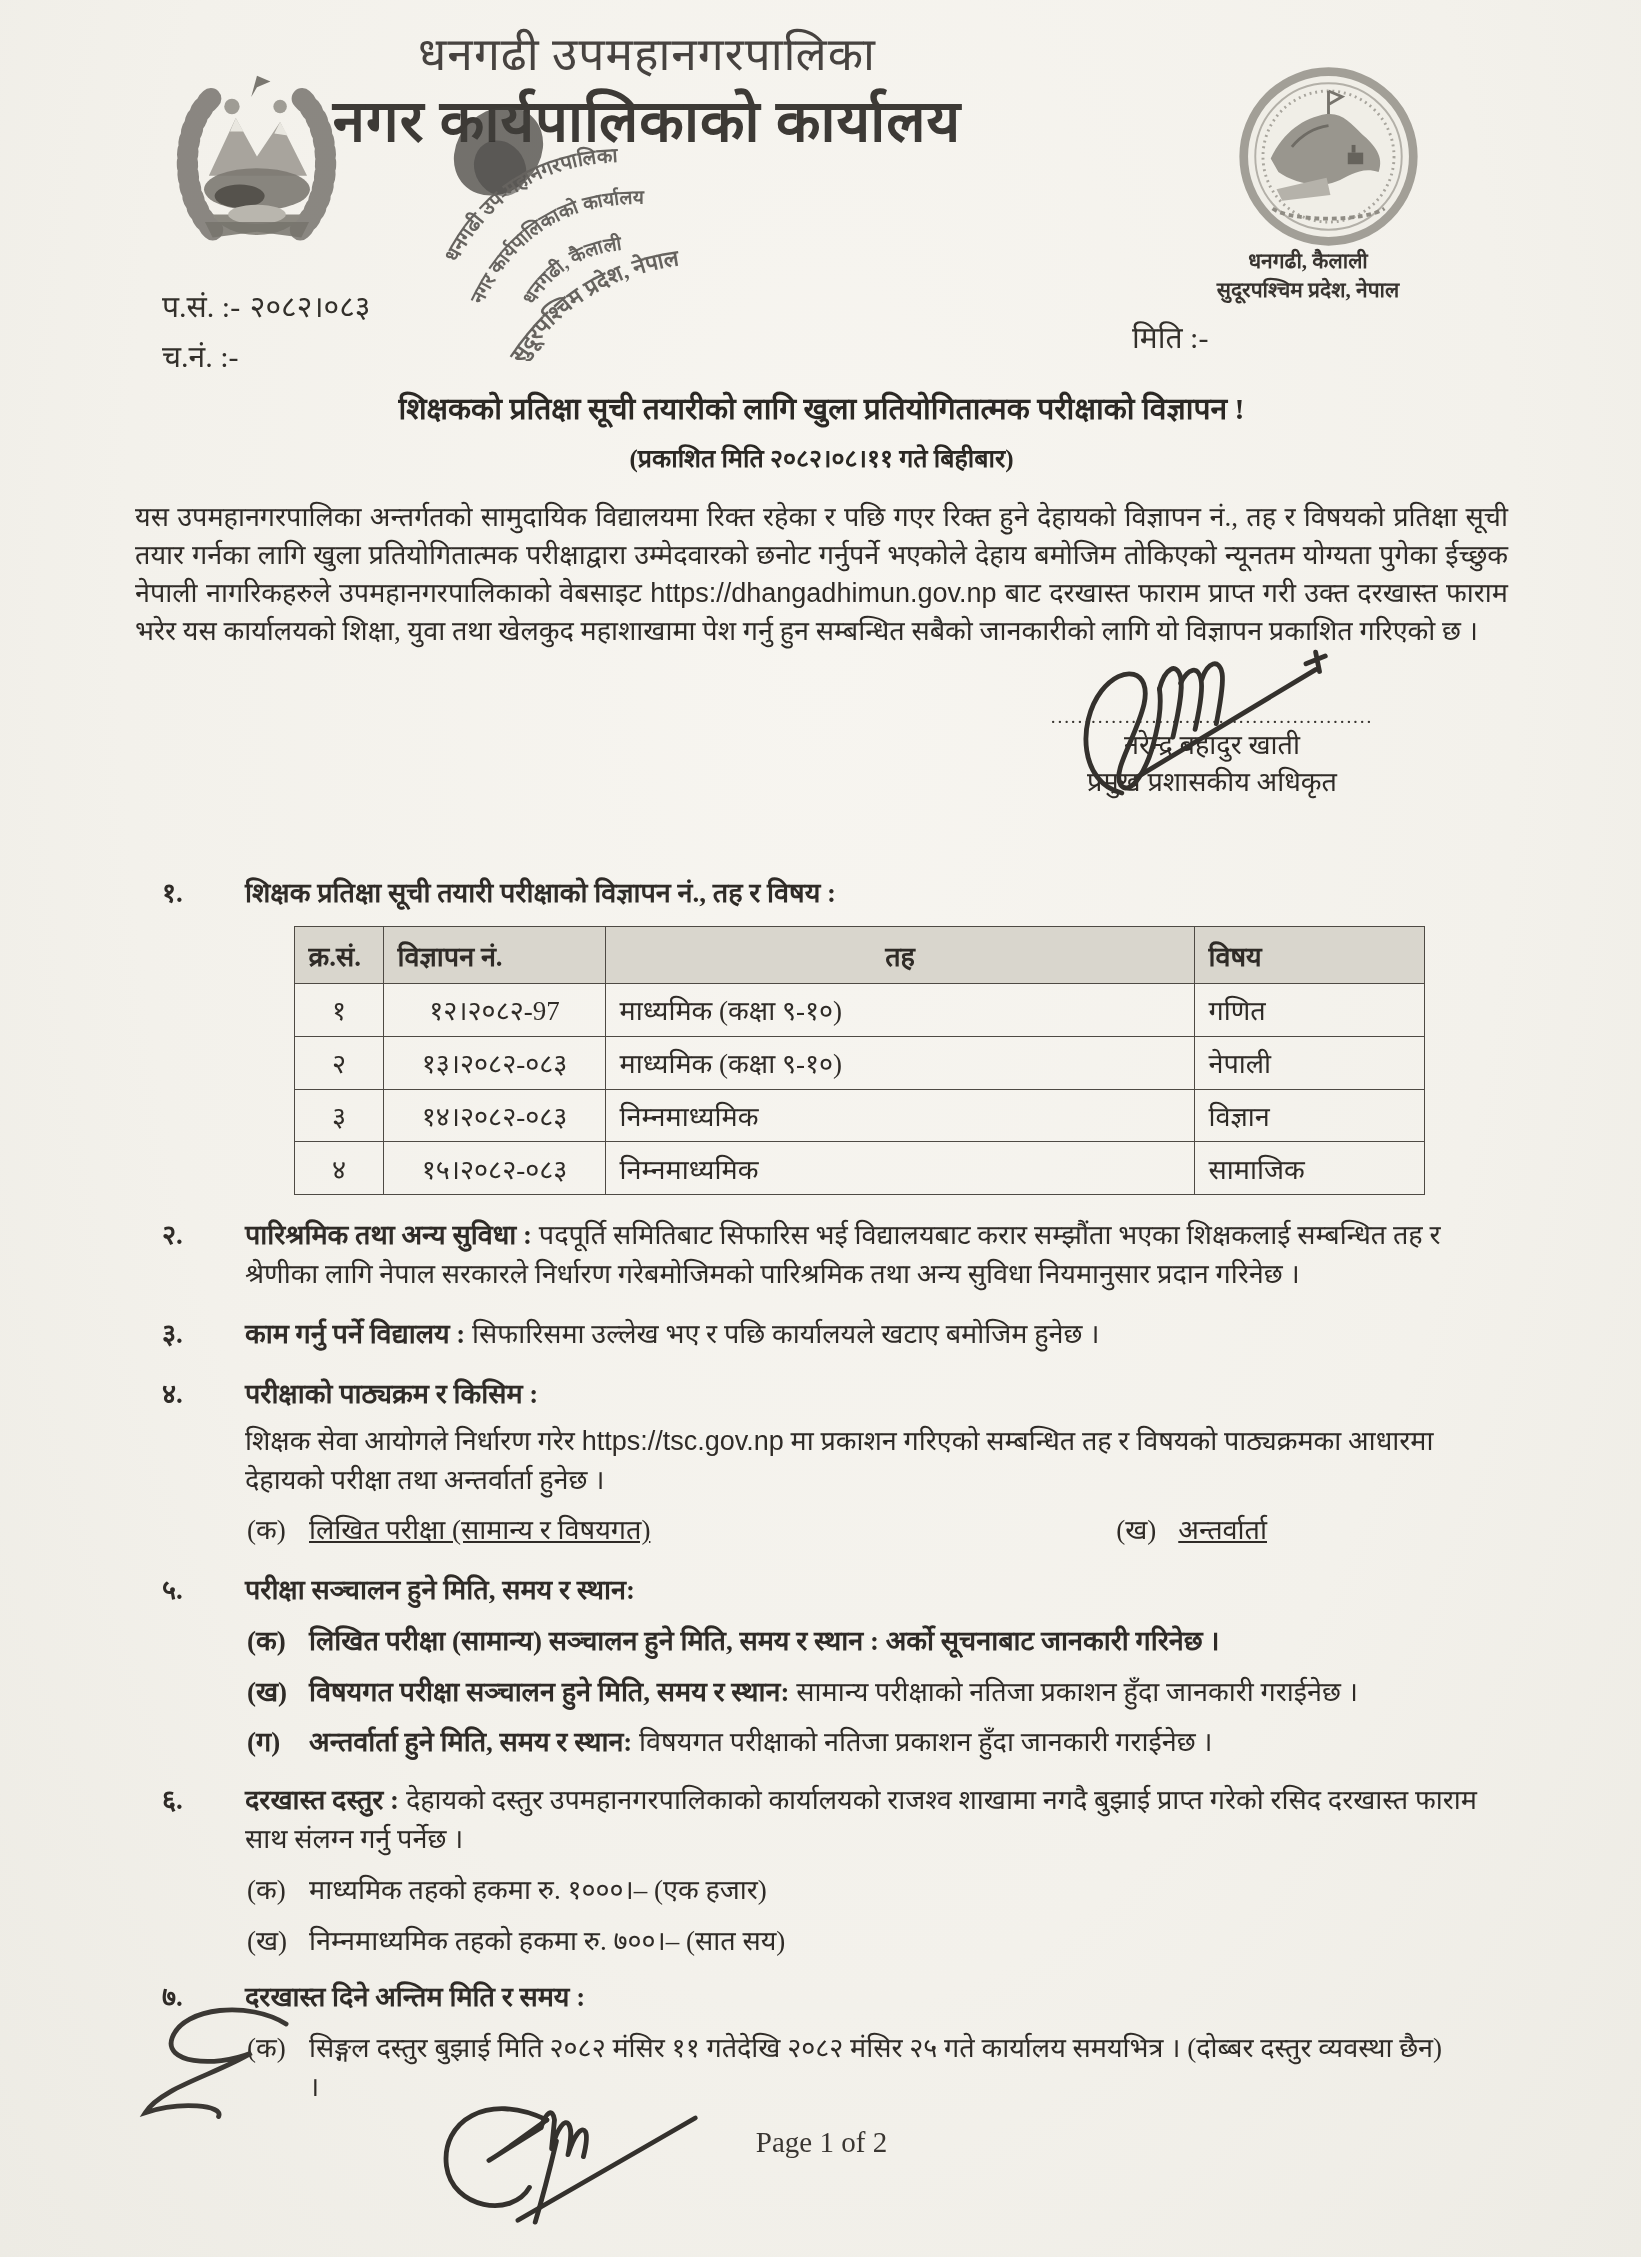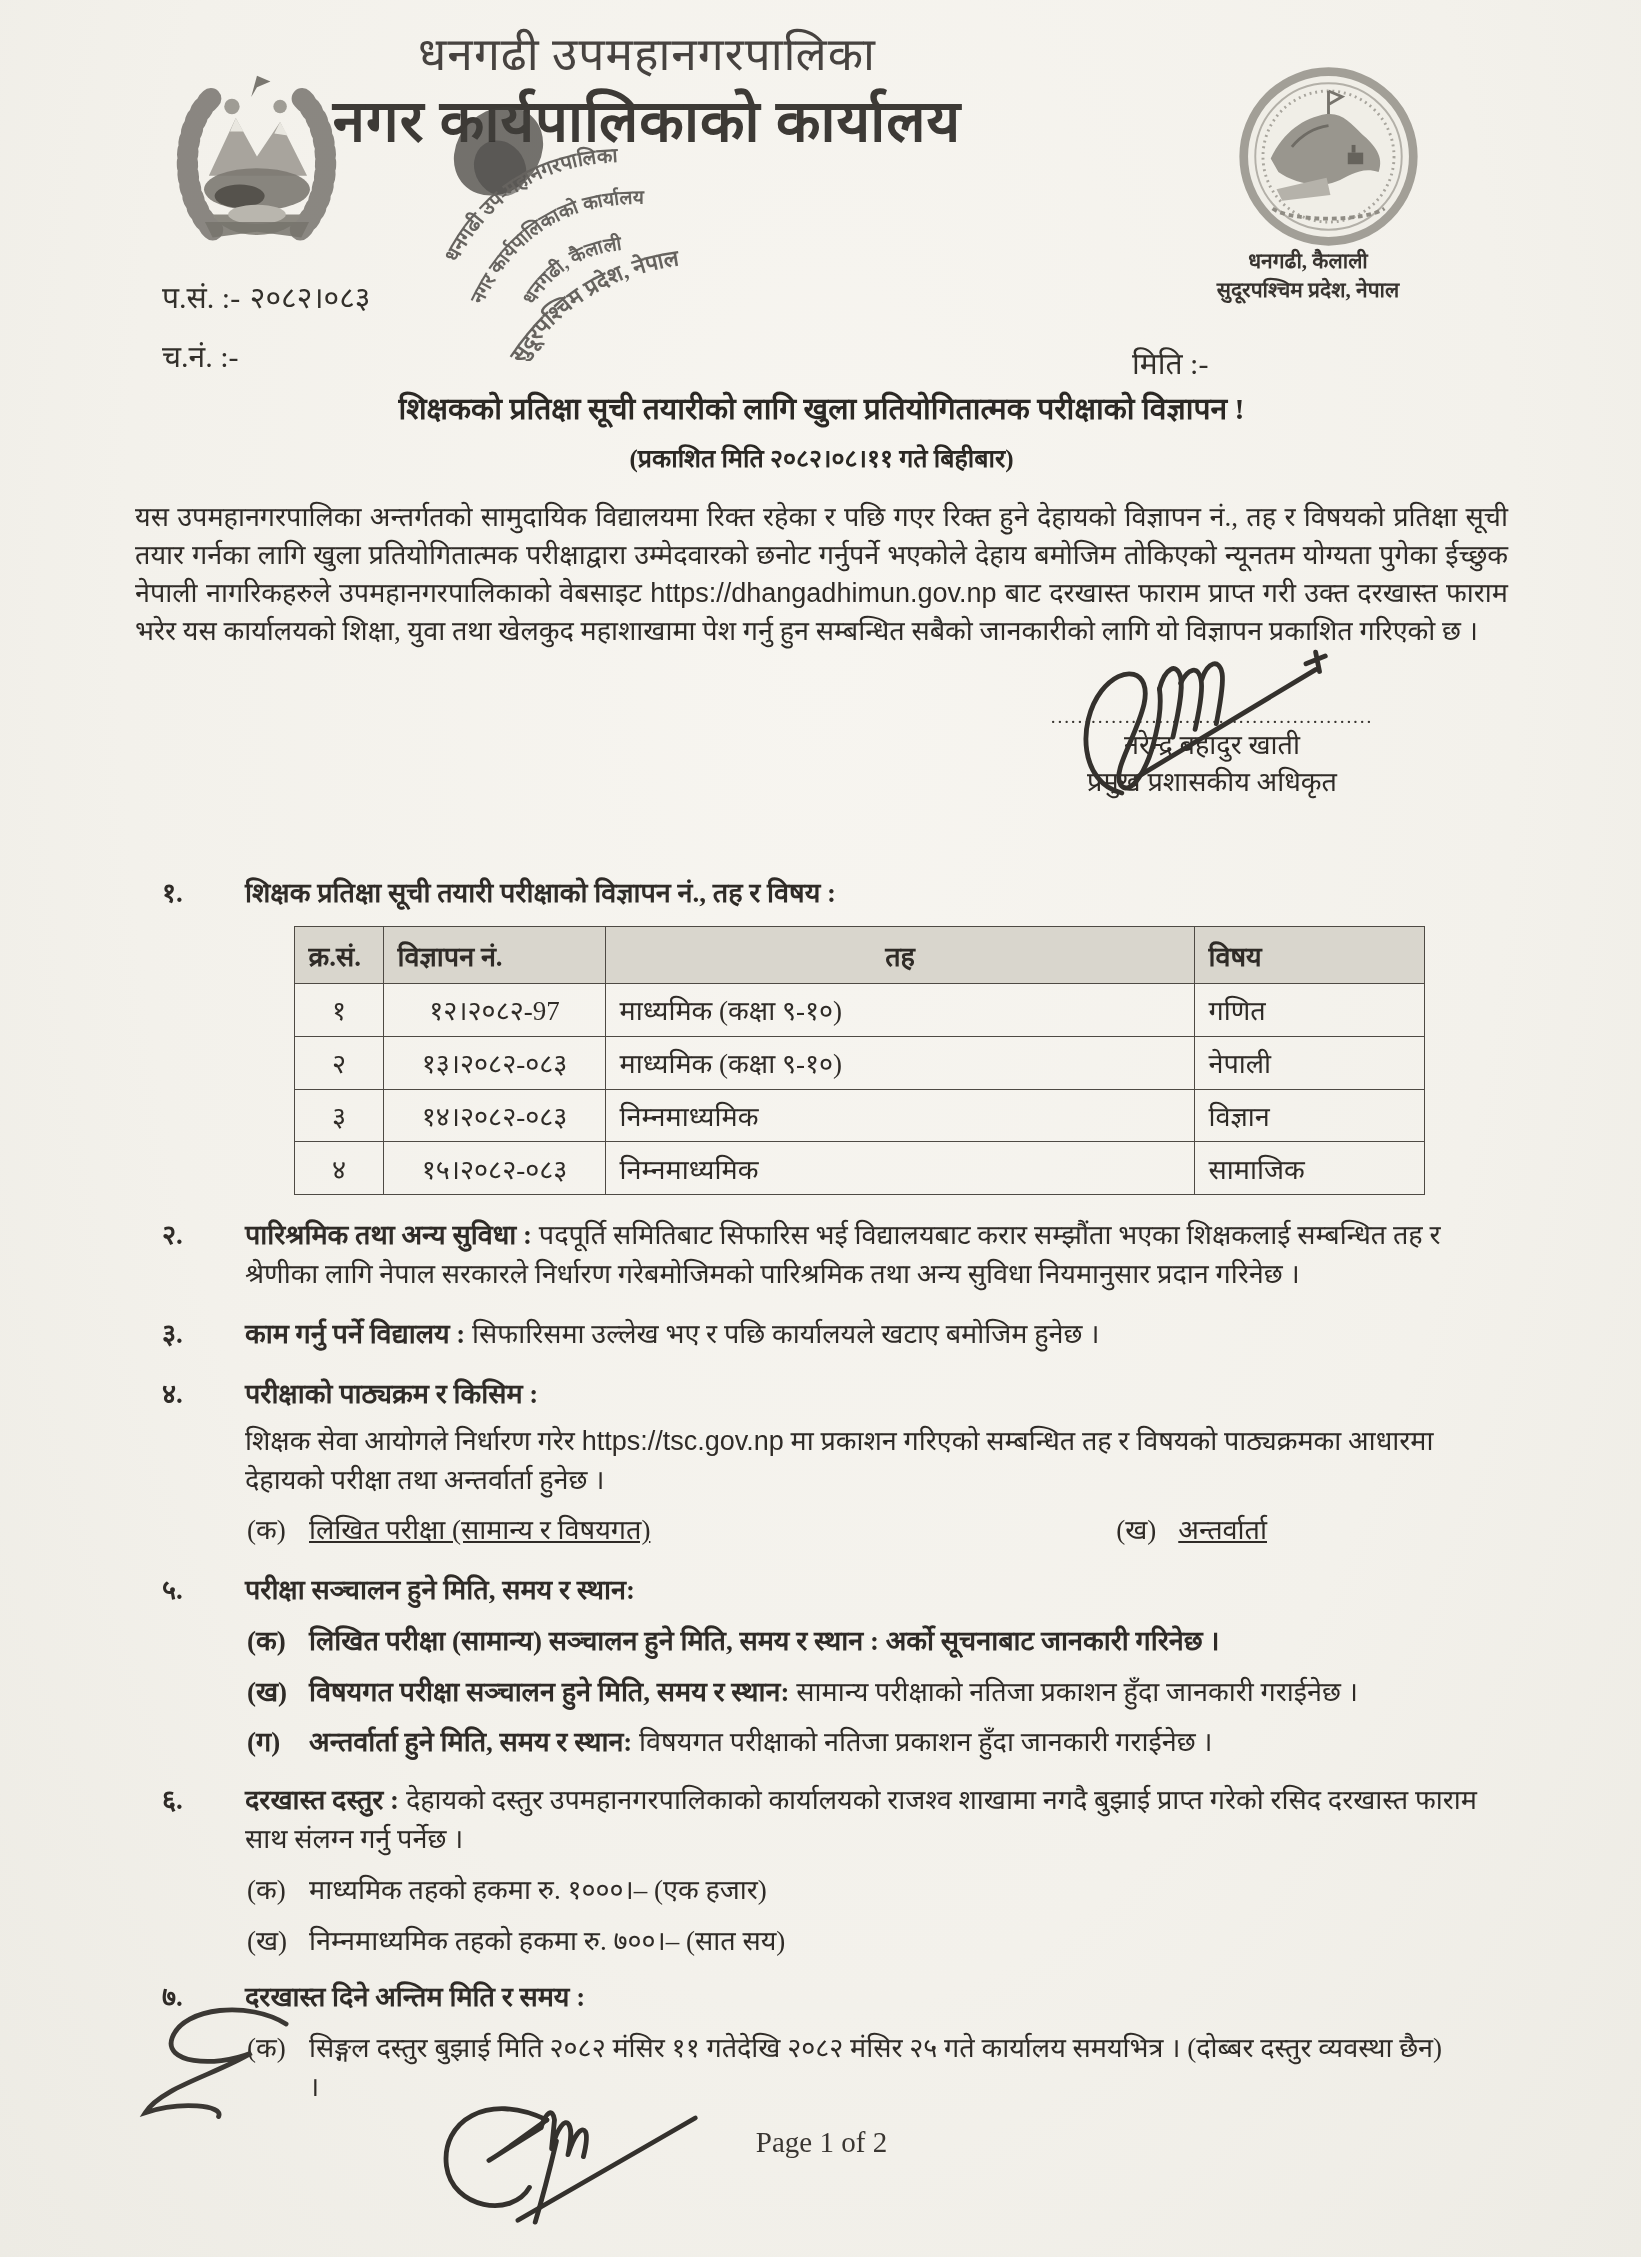--- a/index.html
+++ b/index.html
@@ -14,24 +14,24 @@
   }
   .abs{position:absolute;}
   
   #header-titles{left:174px;top:27px;width:946px;text-align:center;}
   .org-name{font-size:46px;font-weight:normal;color:#474340;letter-spacing:1px;line-height:56px;}
   .office-name{font-size:58px;font-weight:bold;color:#3d3a36;letter-spacing:1px;line-height:70px;margin-top:3.9px;}
   #logo-left{left:172px;top:68px;width:169px;height:183px;}
   #center-stamp{left:394px;top:95px;width:305px;height:266px;opacity:.88;pointer-events:none;}
   #seal-right{left:1234px;top:64px;width:189px;height:185px;}
   #seal-address{left:1139px;top:247px;width:338px;text-align:center;font-size:21px;font-weight:bold;color:#383430;line-height:29px;}
-  #ref-line{left:162px;top:276px;font-size:30px;color:#33302b;}
+  #ref-line{left:162px;top:285px;font-size:30px;color:#33302b;}
   #ref-line .val{margin-left:9.7px;}
   #chn-line{left:162px;top:335px;font-size:30px;color:#33302b;}
-  #miti-line{left:1132px;top:342px;font-size:30px;color:#33302b;}
+  #miti-line{left:1132px;top:316px;font-size:30px;color:#33302b;}
   
   #flow{left:135px;top:388px;width:1373px;}
   .doc-title{text-align:center;font-size:30px;font-weight:bold;color:#2b2824;line-height:42px;}
   .doc-subtitle{text-align:center;font-size:25px;font-weight:bold;color:#2b2824;margin-top:9.7px;line-height:37px;}
   .intro{font-size:27px;line-height:38px;text-align:justify;margin-top:21px;color:#2f2b27;}
   .latin{font-family:Liberation Sans, sans-serif;}
   
   #sign-block{position:relative;width:406px;margin:3.9px 93px 0 auto;text-align:center;height:147px;}
   #sig-main{position:absolute;left:21px;top:-75px;width:363px;height:189px;}
   .dots{display:block;margin-top:56px;font-size:19.3px;letter-spacing:1.9px;color:#3a3631;line-height:21px;white-space:nowrap;overflow:hidden;}

